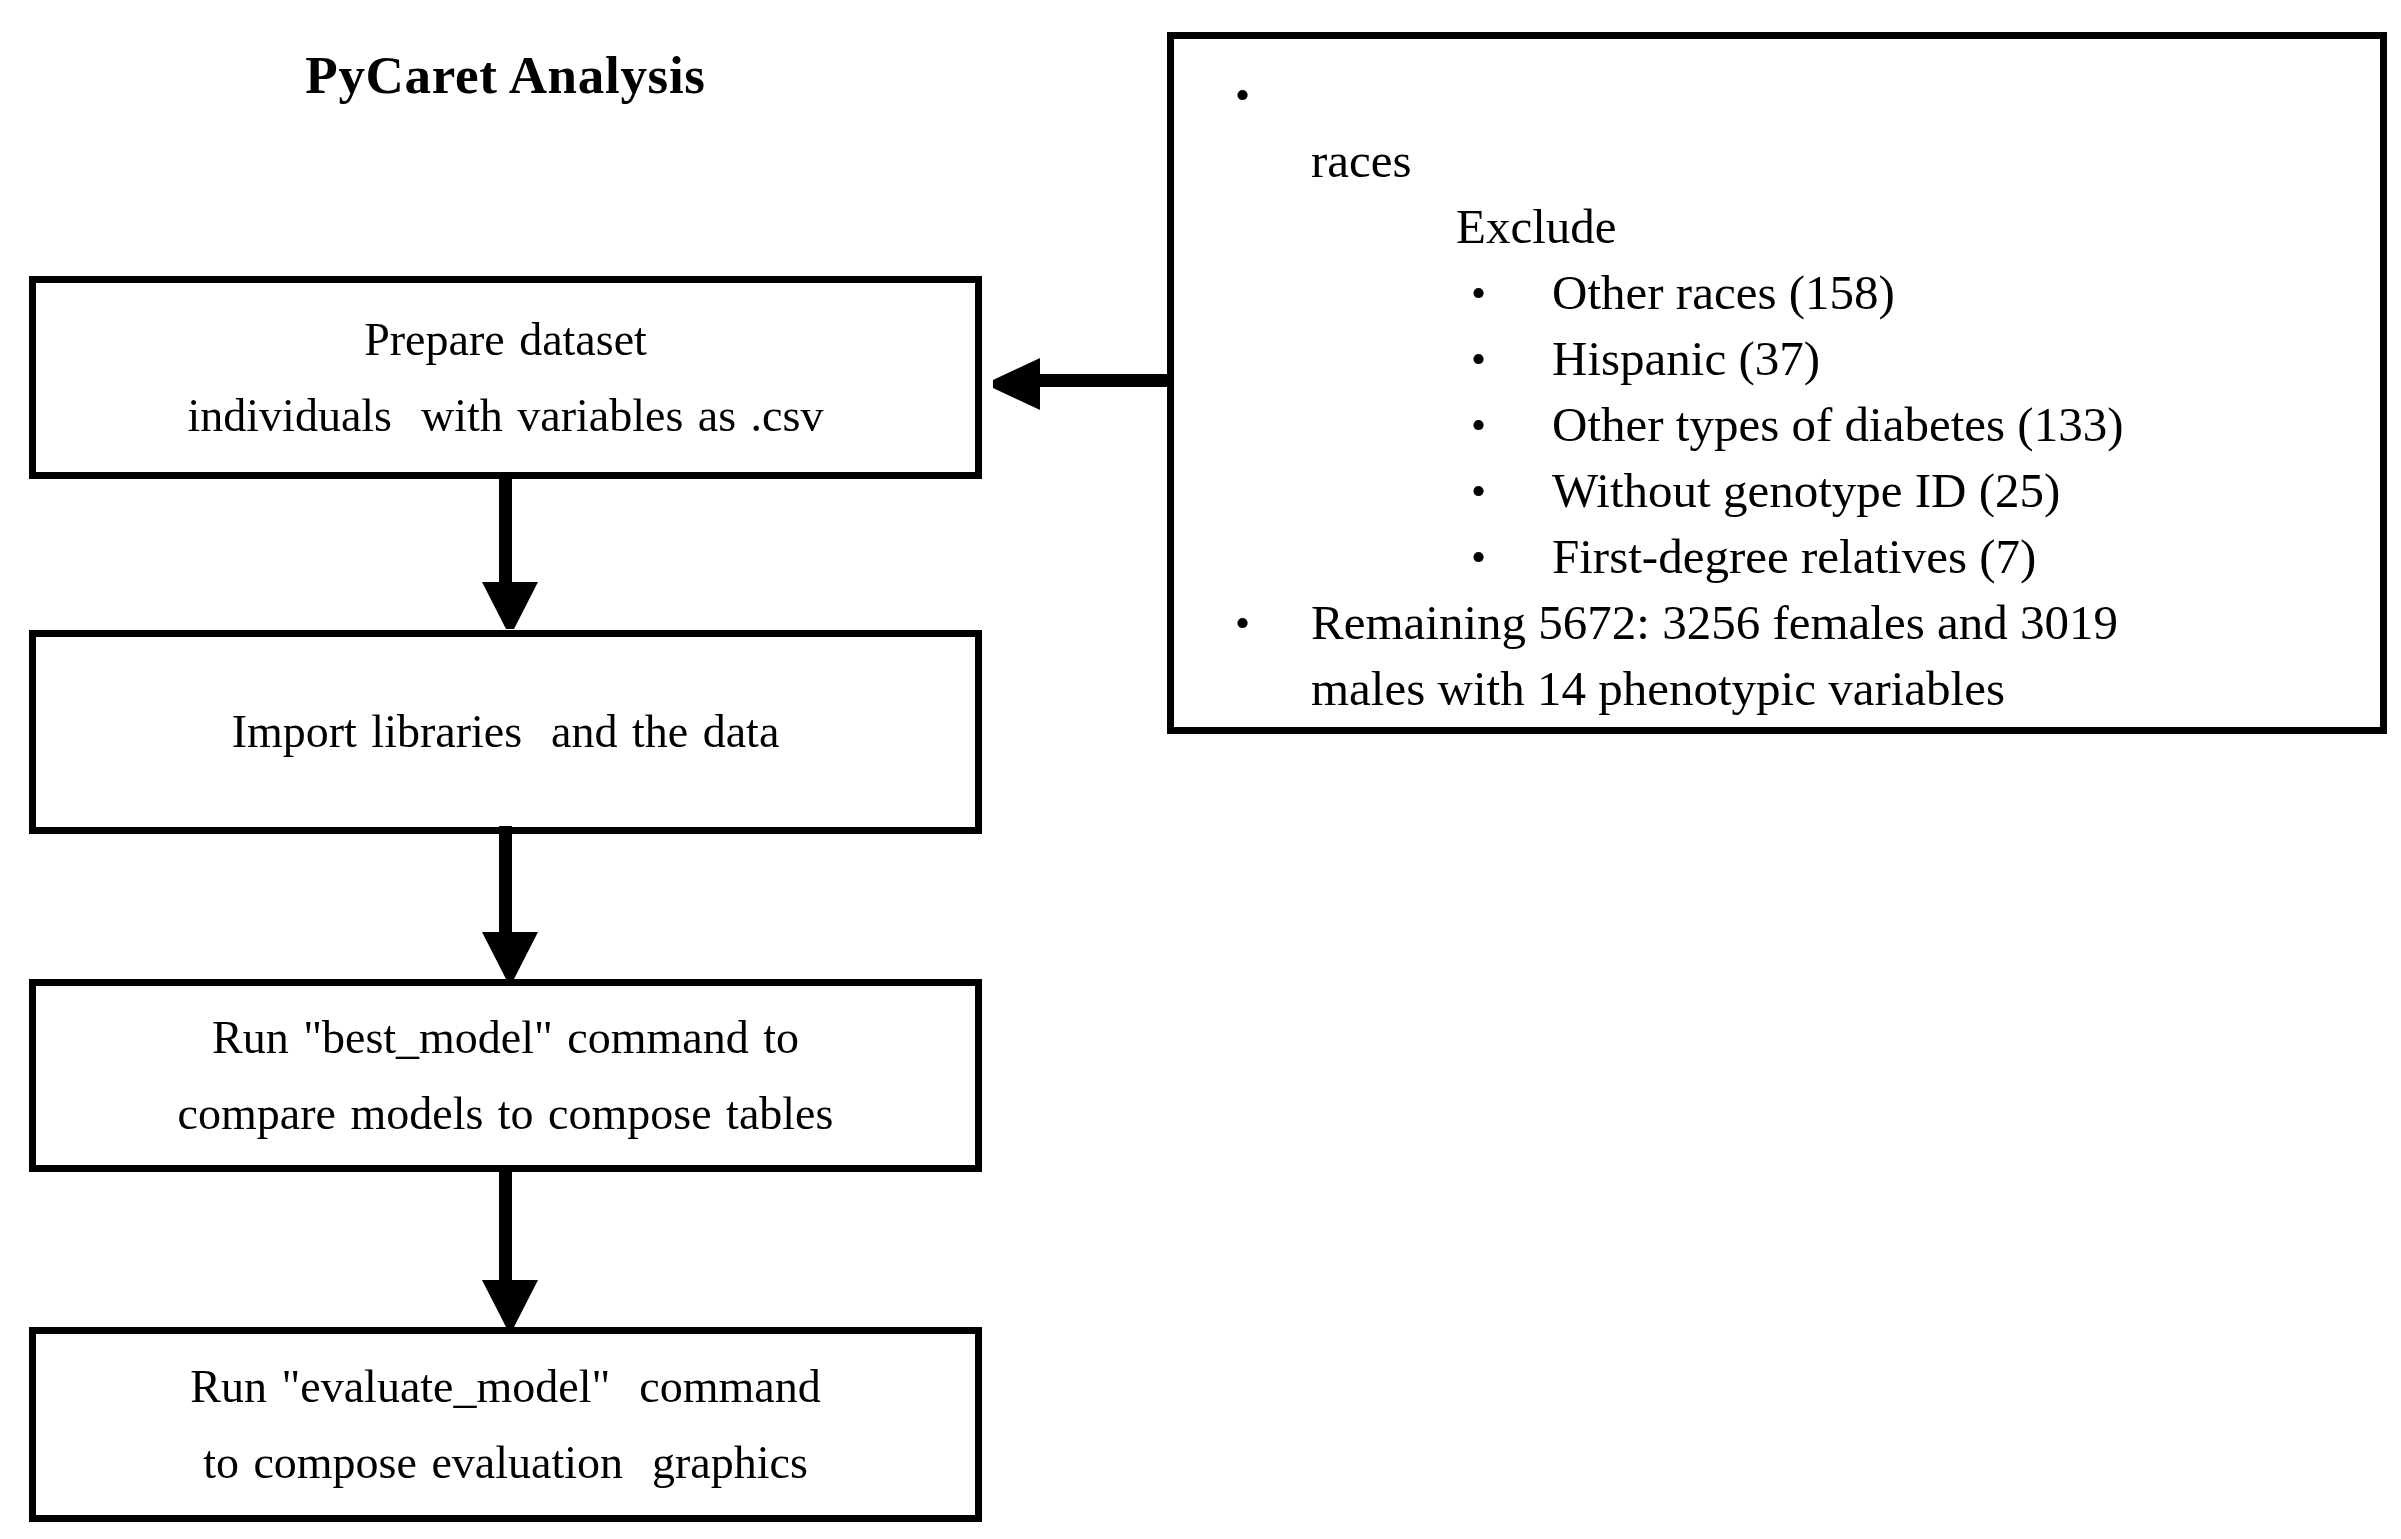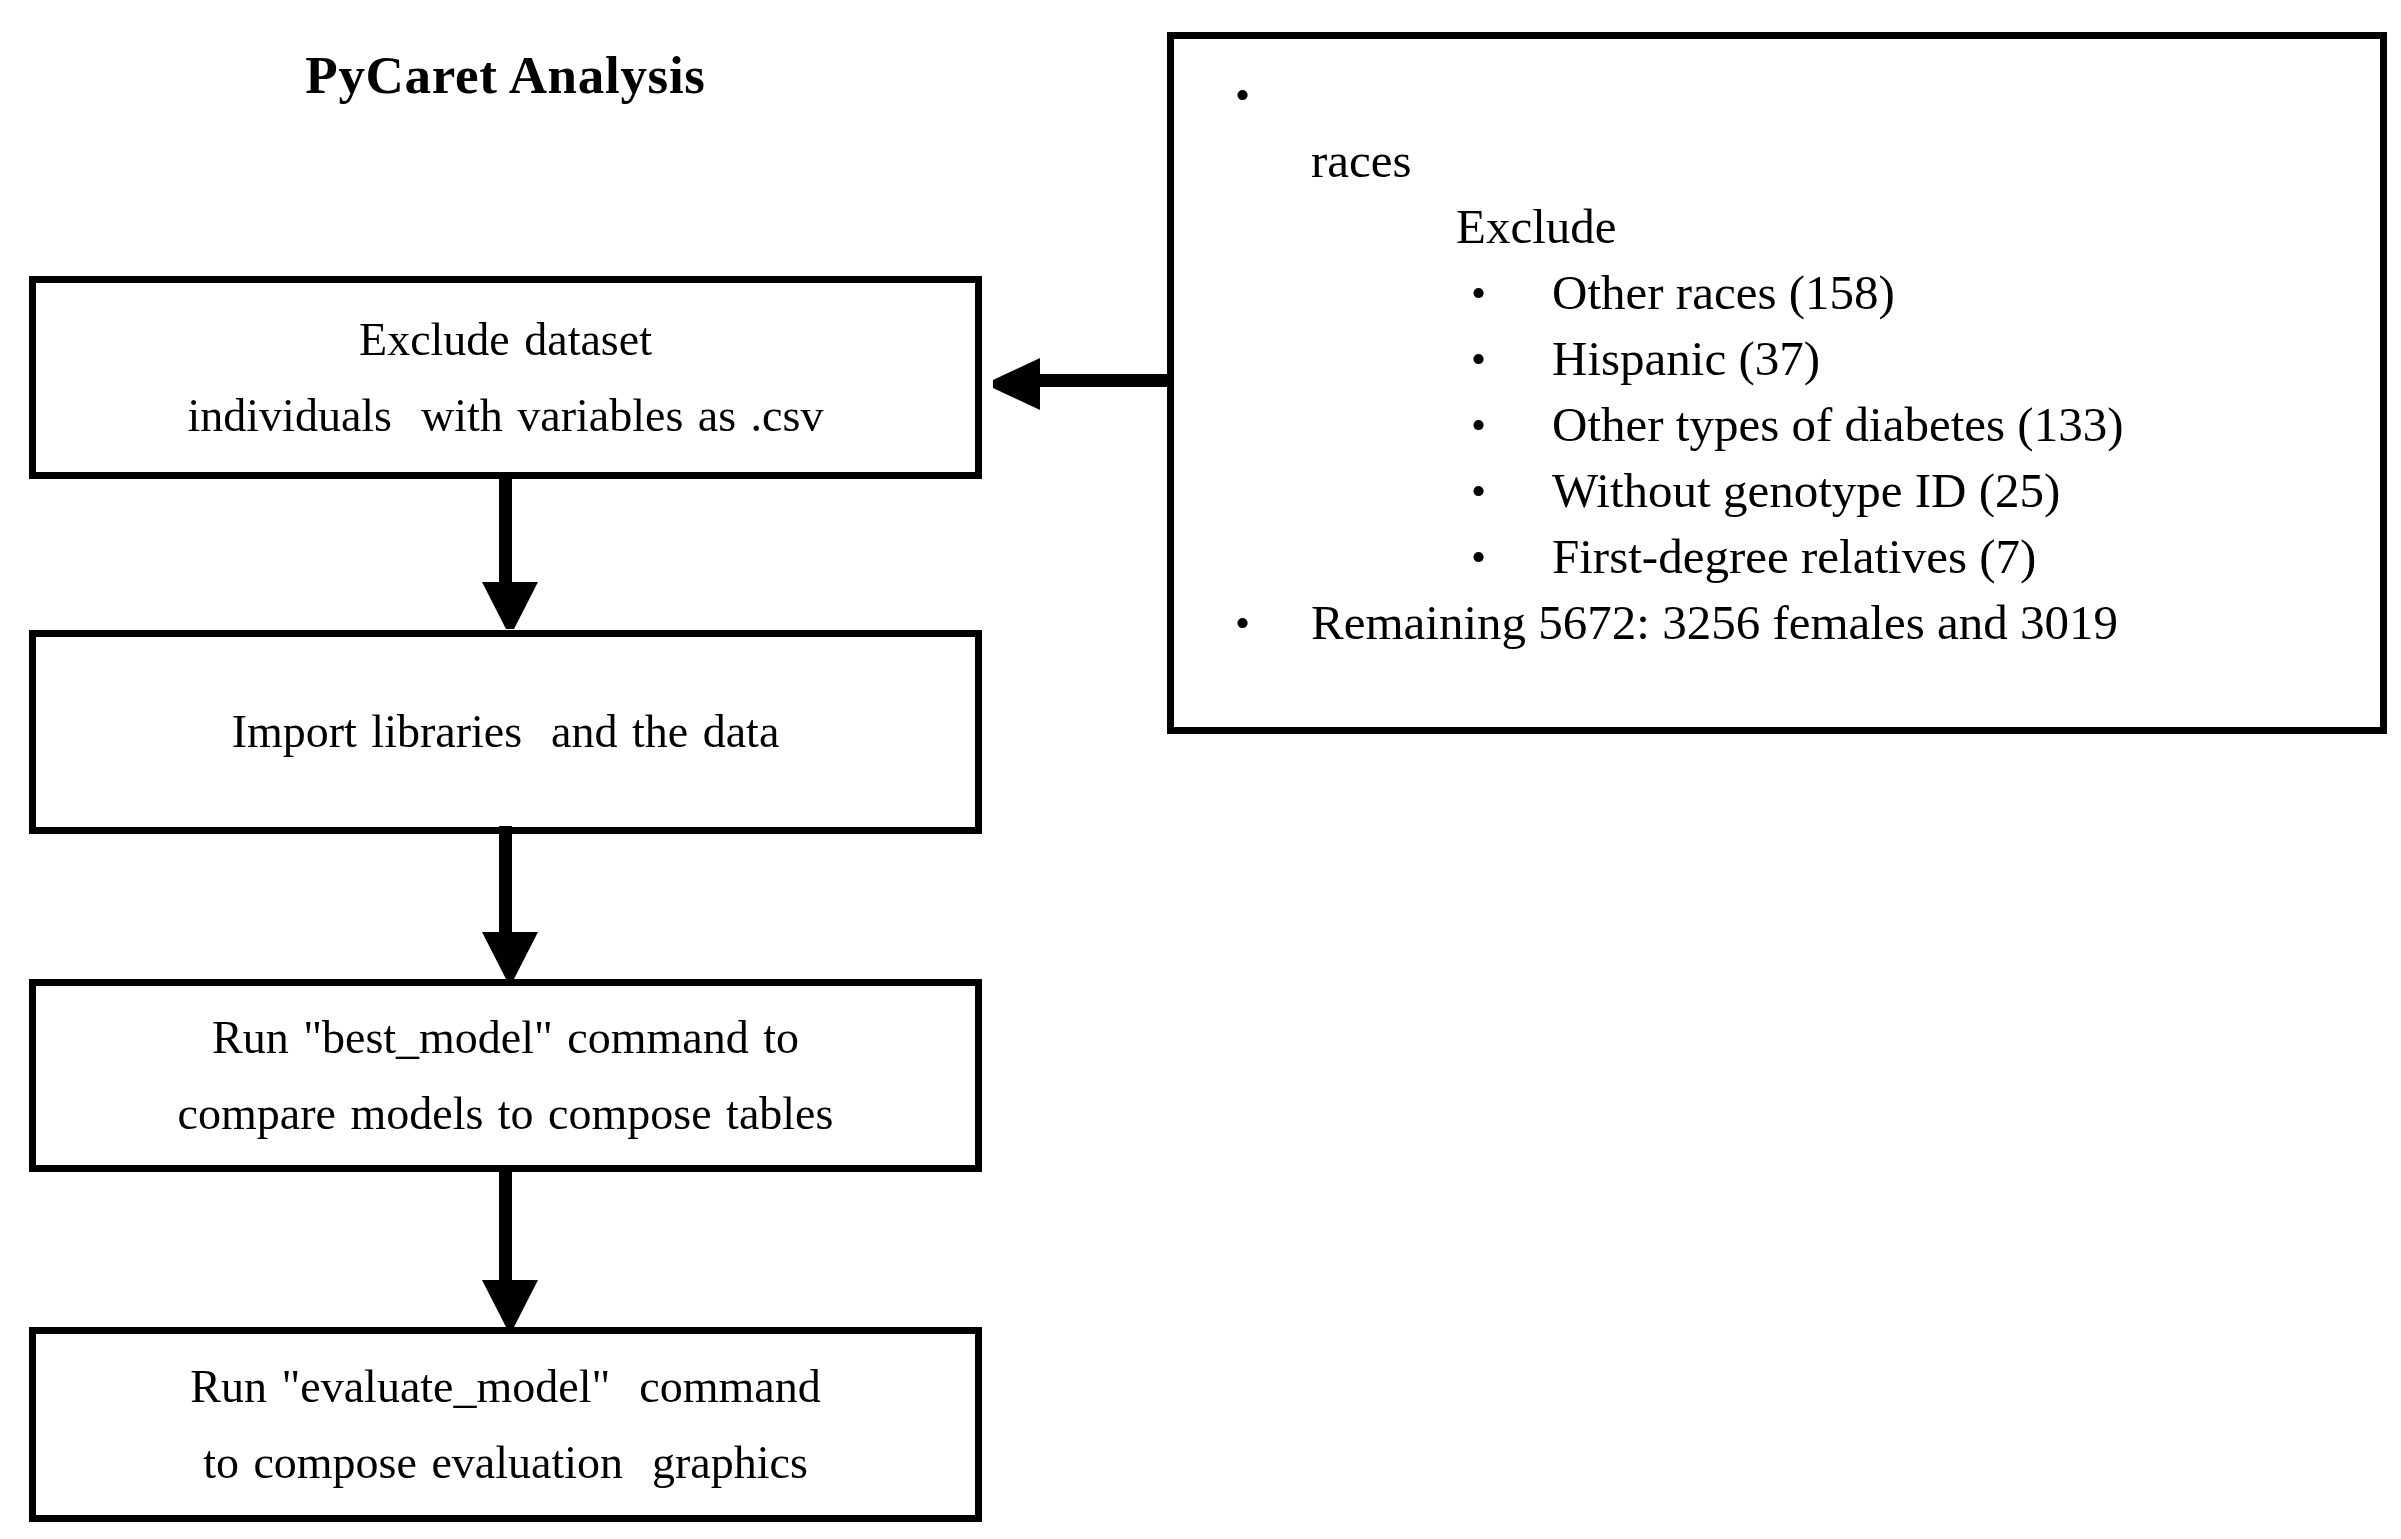--- a/index.html
+++ b/index.html
@@ -91,21 +91,21 @@
   .lv3 .txt     { left: 370px; }
 </style>
 </head>
 <body>
 
 <div class="canvas">
 
   <div class="title">PyCaret Analysis</div>
 
   <div class="fbox b1">
-    <div class="line">Exclude dataset</div>
+    <div class="line">Prepare dataset</div>
     <div class="line">individuals  with variables as .csv</div>
   </div>
 
   <div class="stem-v sv1"></div>
   <div class="head-down hd1"></div>
 
   <div class="fbox b2">
     <div class="line">Import libraries  and the data</div>
   </div>
 
@@ -155,16 +155,19 @@
       <span class="txt">Without genotype ID (25)</span>
     </div>
     <div class="prow lv3">
       <span class="bullet">•</span>
       <span class="txt">First-degree relatives (7)</span>
     </div>
     <div class="prow lv1">
       <span class="bullet">•</span>
       <span class="txt">Remaining 5672: 3256 females and 3019</span>
     </div>
+    <div class="prow lv1">
+      <span class="txt">males with 14 phenotypic variables</span>
+    </div>
   </div>
 
 </div>
 
 
 </body></html>

